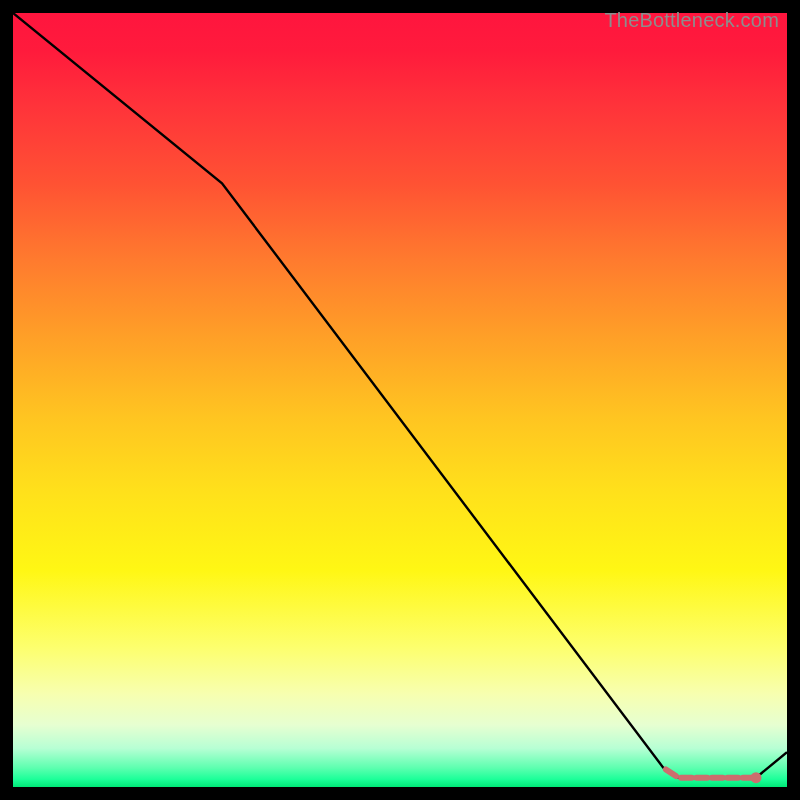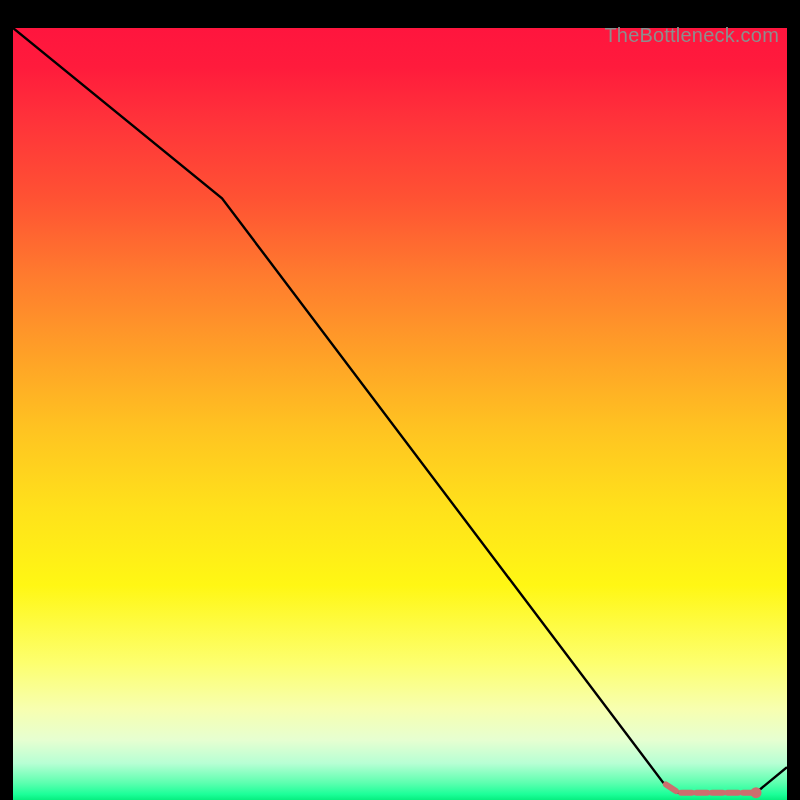--- a/index.html
+++ b/index.html
@@ -7,21 +7,21 @@
     padding: 0;
     width: 800px;
     height: 800px;
     background: #000;
     overflow: hidden;
     font-family: Arial, Helvetica, sans-serif;
   }
   .frame {
     position: absolute;
     left: 13px;
-    top: 28px;
+    top: 13px;
     width: 774px;
     height: 590px;
   }
   
   .plot-bg {
     position: absolute;
     left: 0;
     top: 0;
     width: 774px;
     height: 774px;

